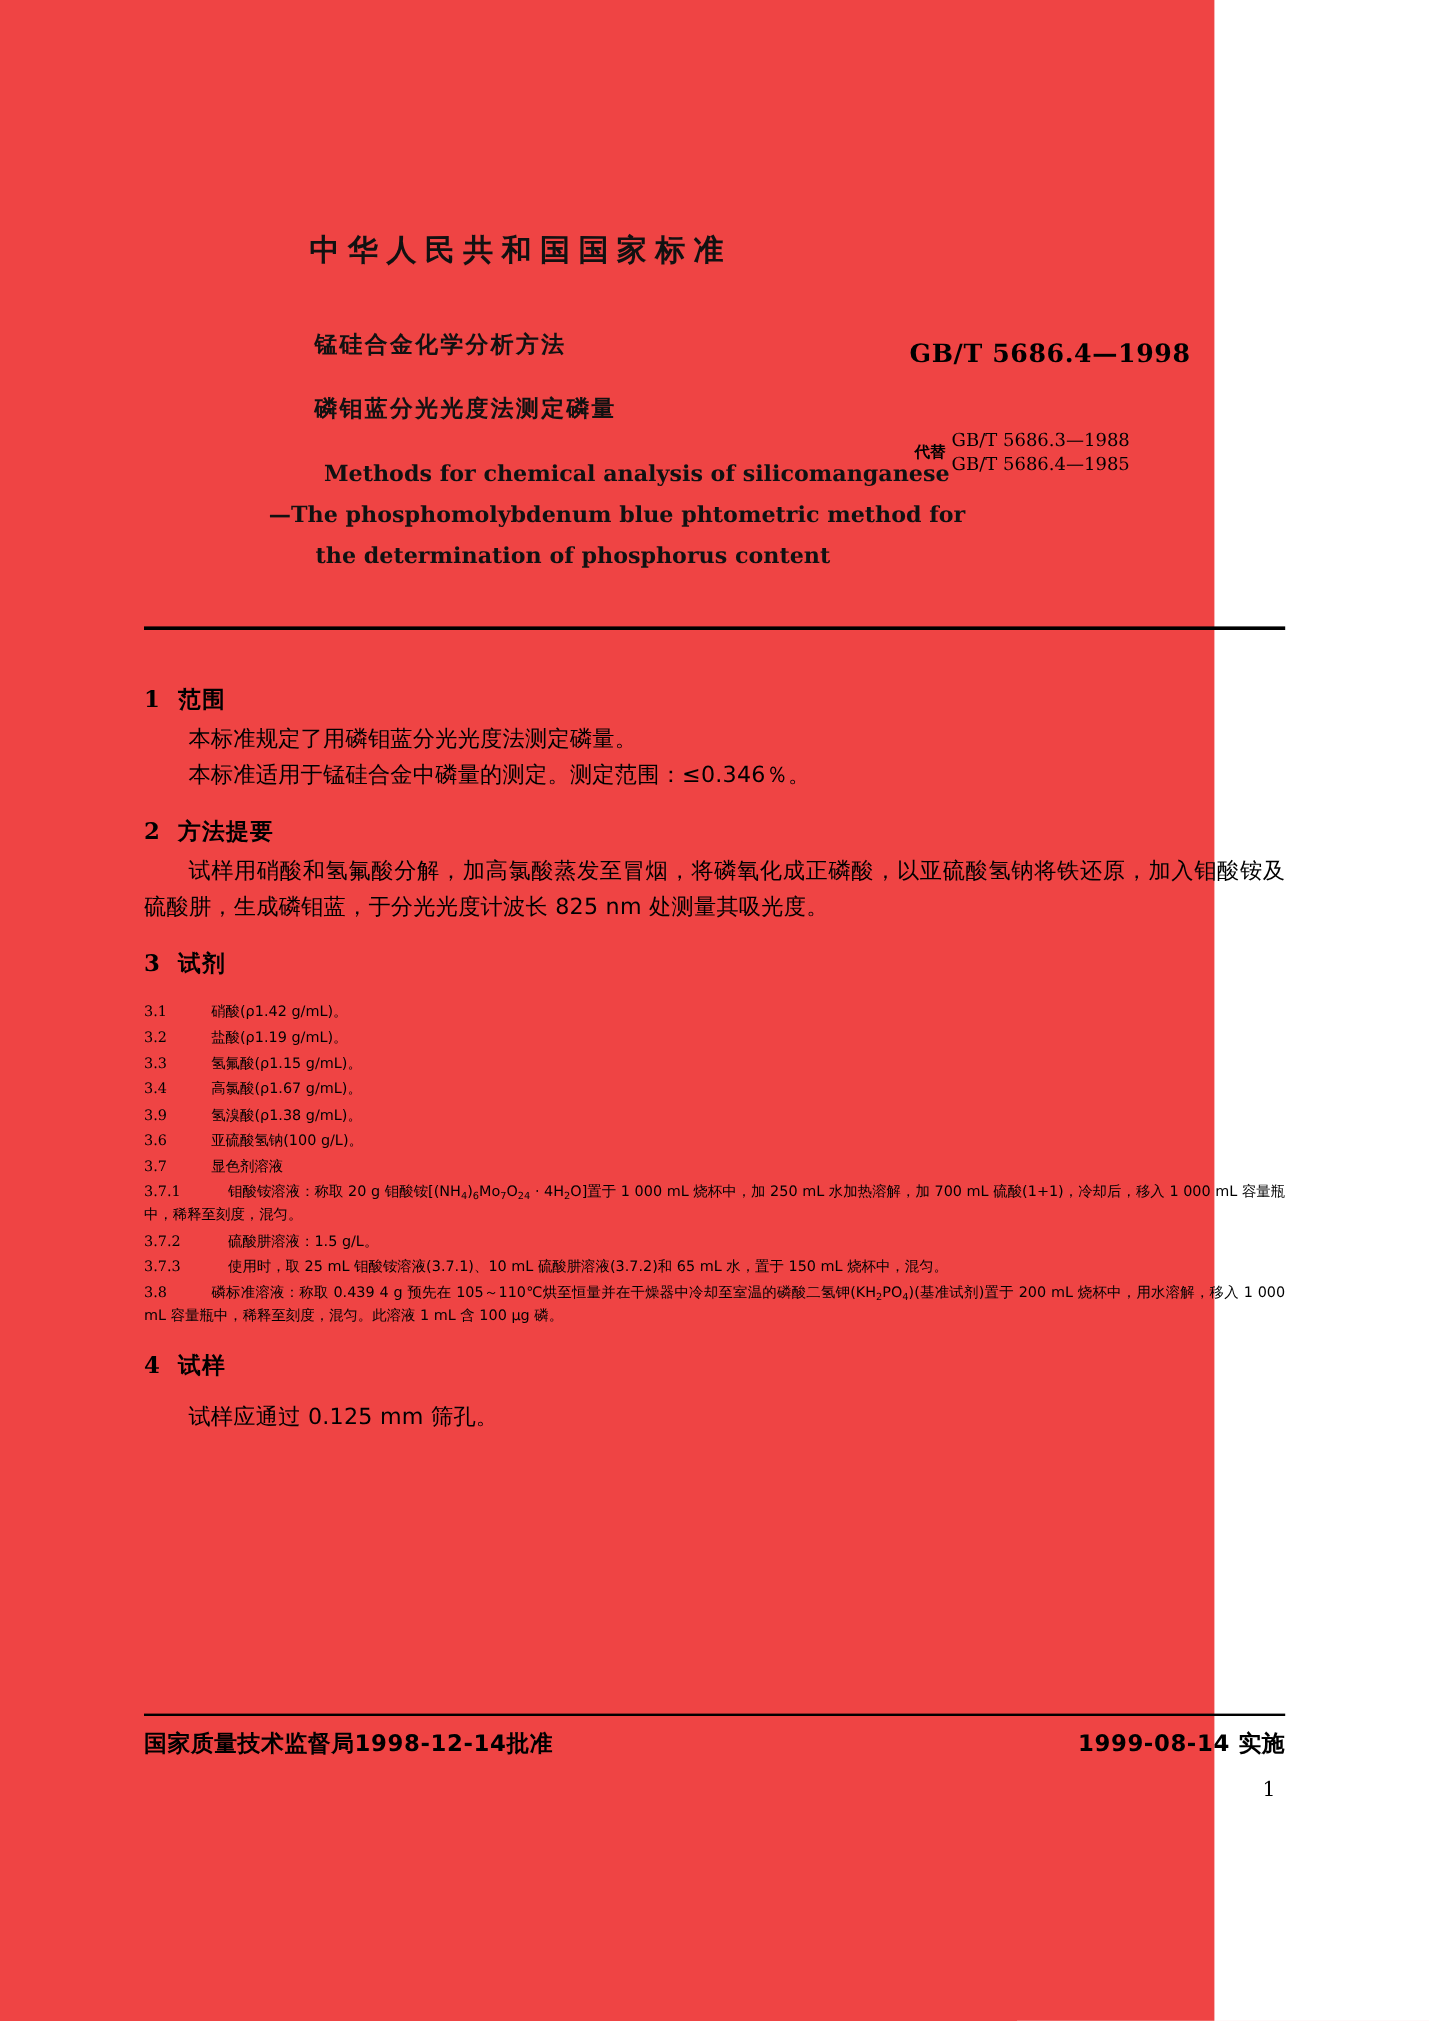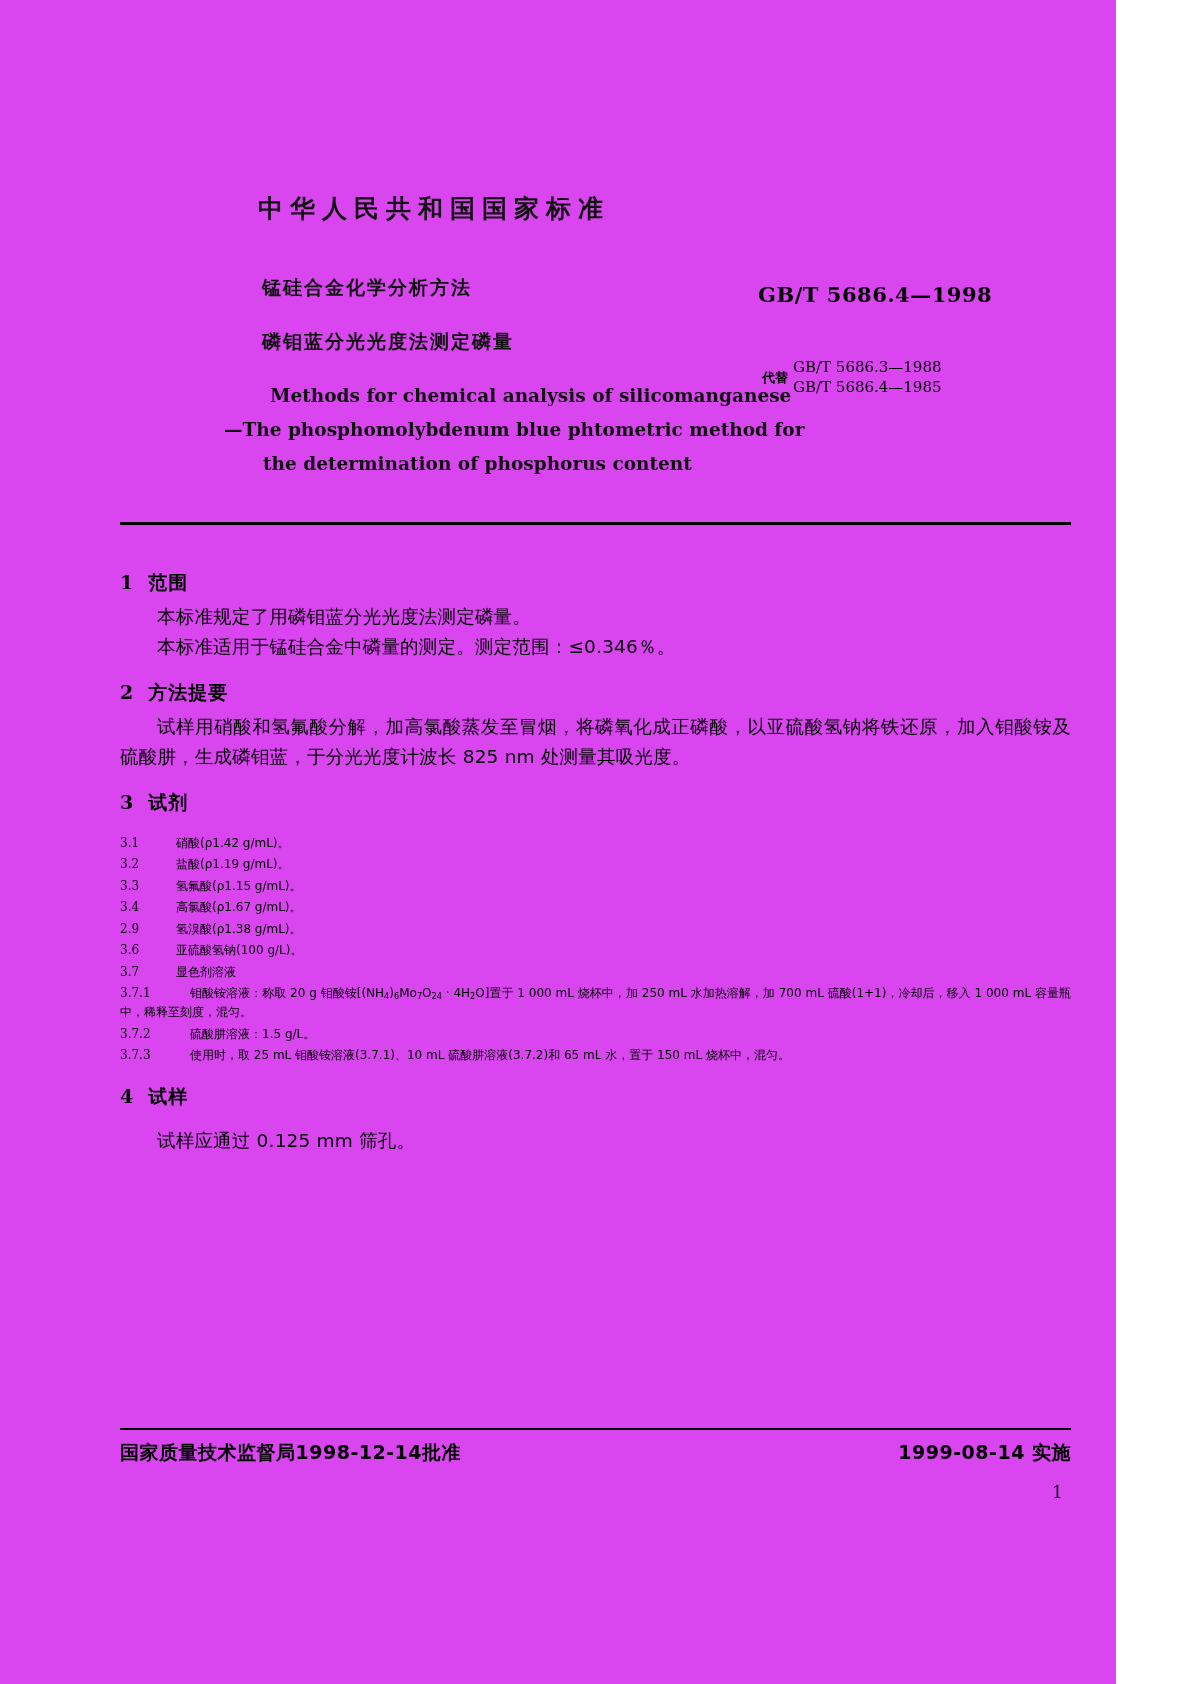--- a/index.html
+++ b/index.html
@@ -11,23 +11,23 @@
     width: 1191px;
     height: 1684px;
     position: relative;
     font-family: "DejaVu Sans", sans-serif;
     color: #000000;
     overflow: hidden;
   }
   .page {
     position: absolute;
     left: 0; top: 0;
-    width: 1116px;
+    width: 1012px;
     height: 1684px;
-    background: #d946ef;
+    background: #ef4444;
   }
 
   
   .masthead {
     position: absolute;
     left: 0; top: 192px;
     width: 1191px;
     text-align: left;
   }
   .gbt-national {
@@ -257,36 +257,39 @@
     <div class="clause">
       <span class="cnum">3.2</span><span>盐酸(ρ1.19 g/mL)。</span>
     </div>
     <div class="clause">
       <span class="cnum">3.3</span><span>氢氟酸(ρ1.15 g/mL)。</span>
     </div>
     <div class="clause">
       <span class="cnum">3.4</span><span>高氯酸(ρ1.67 g/mL)。</span>
     </div>
     <div class="clause">
-      <span class="cnum">2.9</span><span>氢溴酸(ρ1.38 g/mL)。</span>
+      <span class="cnum">3.9</span><span>氢溴酸(ρ1.38 g/mL)。</span>
     </div>
     <div class="clause">
       <span class="cnum">3.6</span><span>亚硫酸氢钠(100 g/L)。</span>
     </div>
     <div class="clause">
       <span class="cnum">3.7</span><span>显色剂溶液</span>
     </div>
     <div class="clause">
       <span class="cnum-wide">3.7.1</span><span>钼酸铵溶液：称取 20 g 钼酸铵[(NH<sub>4</sub>)<sub>6</sub>Mo<sub>7</sub>O<sub>24</sub> · 4H<sub>2</sub>O]置于 1 000 mL 烧杯中，加 250 mL 水加热溶解，加 700 mL 硫酸(1+1)，冷却后，移入 1 000 mL 容量瓶中，稀释至刻度，混匀。</span>
     </div>
     <div class="clause">
       <span class="cnum-wide">3.7.2</span><span>硫酸肼溶液：1.5 g/L。</span>
     </div>
     <div class="clause">
       <span class="cnum-wide">3.7.3</span><span>使用时，取 25 mL 钼酸铵溶液(3.7.1)、10 mL 硫酸肼溶液(3.7.2)和 65 mL 水，置于 150 mL 烧杯中，混匀。</span>
+    </div>
+    <div class="clause">
+      <span class="cnum">3.8</span><span>磷标准溶液：称取 0.439 4 g 预先在 105～110℃烘至恒量并在干燥器中冷却至室温的磷酸二氢钾(KH<sub>2</sub>PO<sub>4</sub>)(基准试剂)置于 200 mL 烧杯中，用水溶解，移入 1 000 mL 容量瓶中，稀释至刻度，混匀。此溶液 1 mL 含 100 μg 磷。</span>
     </div>
 
     <div class="h1">
       <span class="num">4</span><span>试样</span>
     </div>
     <div class="spacer-sm"></div>
     <p class="para indent">试样应通过 0.125 mm 筛孔。</p>
 
   </div>
 

